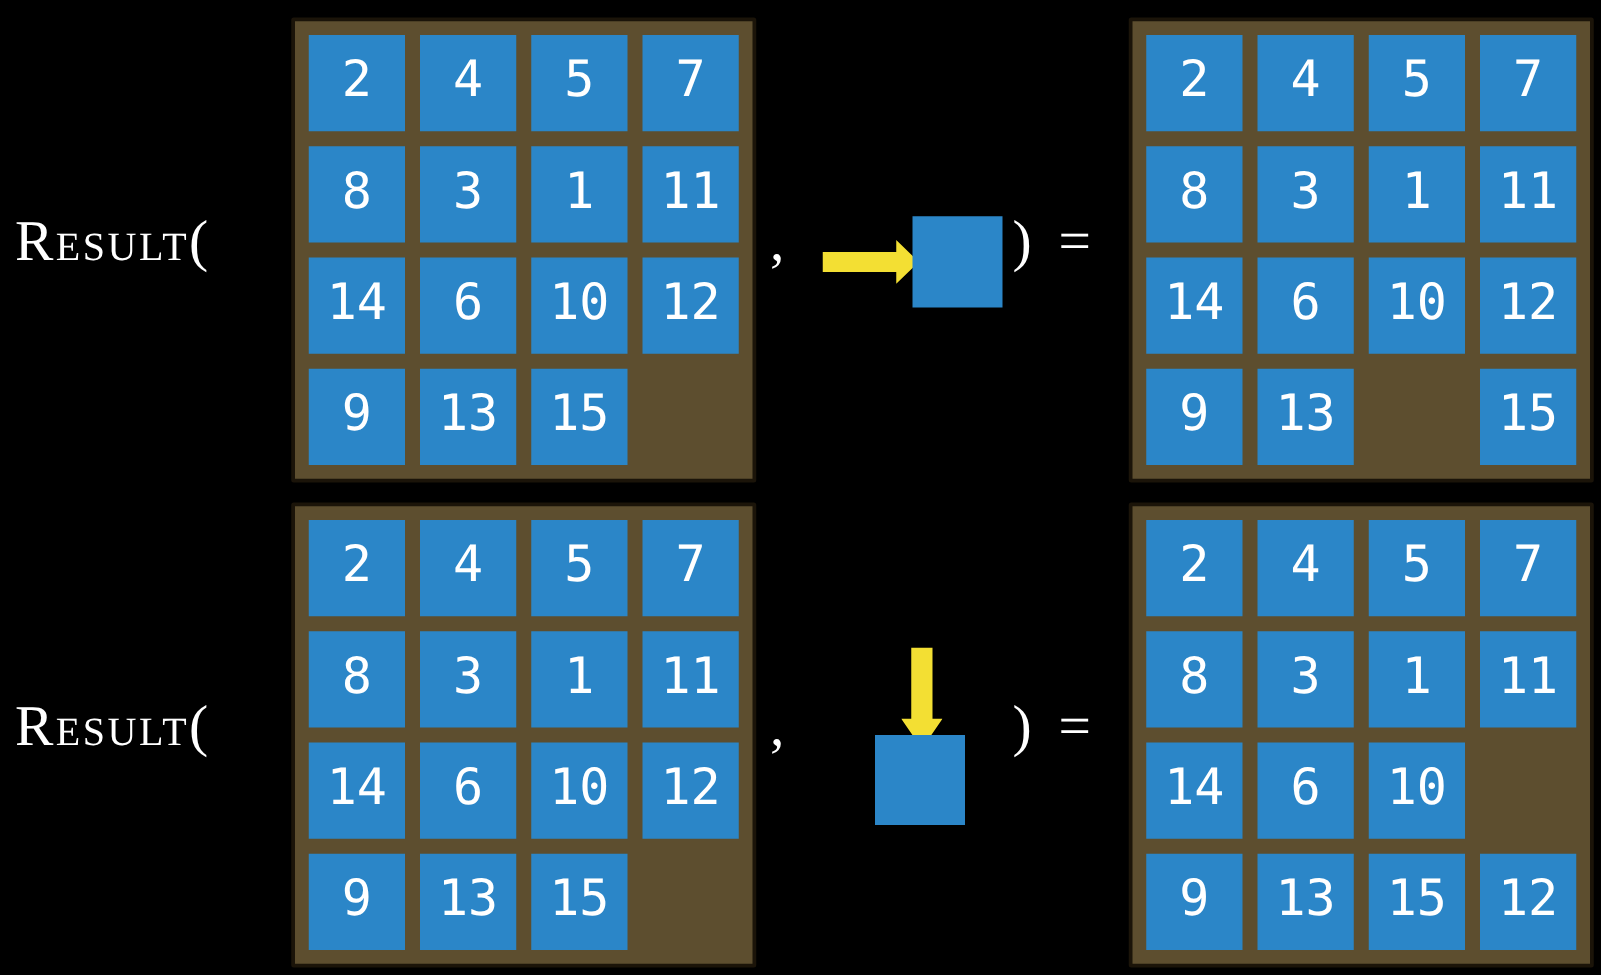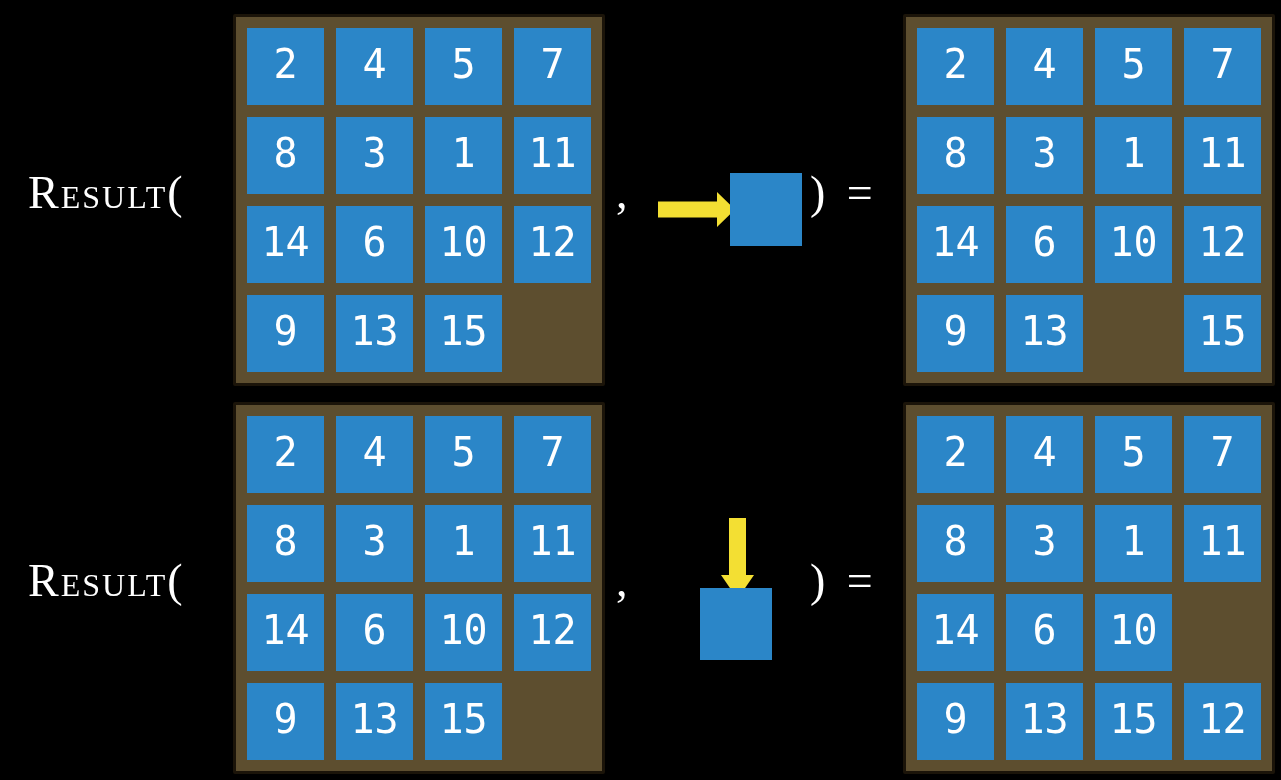--- a/index.html
+++ b/index.html
@@ -13,21 +13,21 @@
   html,body{margin:0;padding:0;background:var(--bg);}
   .canvas{
     position:relative;width:1281px;height:780px;background:var(--bg);
     overflow:hidden;font-family:"Liberation Serif", serif;
   }
   .equation{position:absolute;left:0;width:1281px;height:390px;}
   #eq1{top:0;}
   #eq2{top:388px;}
 
   .func-label{
-    position:absolute;left:28px;top:170px;
+    position:absolute;left:12px;top:170px;
     color:var(--text-white);font-size:46px;line-height:1;white-space:nowrap;
   }
   .sc{font-variant:small-caps;letter-spacing:2px;}
   .paren{letter-spacing:0;}
 
   .board{
     position:absolute;top:14px;width:372px;height:372px;box-sizing:border-box;
     background:var(--board-bg);
     border:3px solid var(--board-border);
     border-radius:2px;

